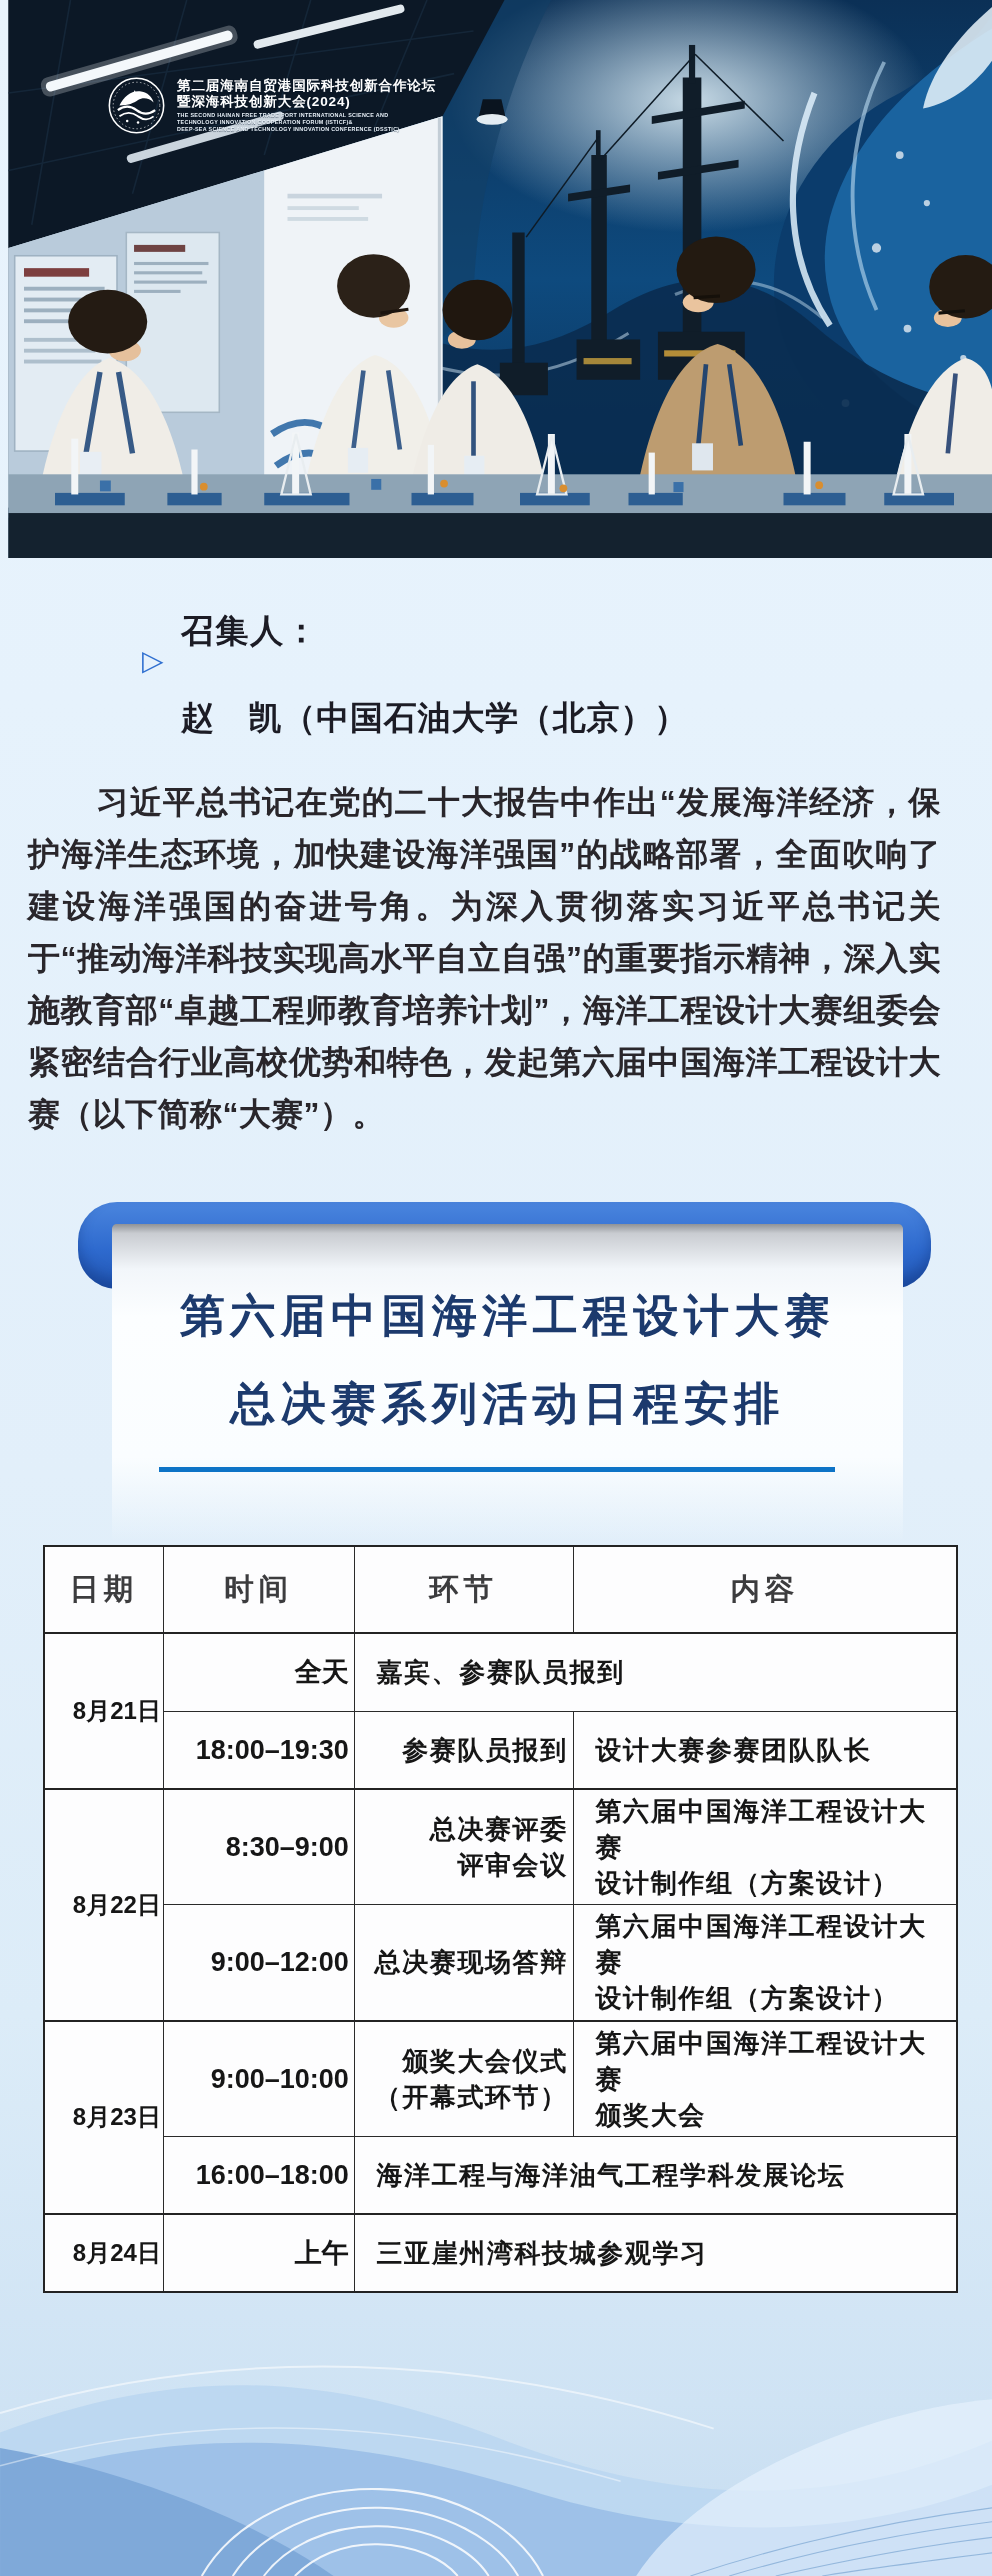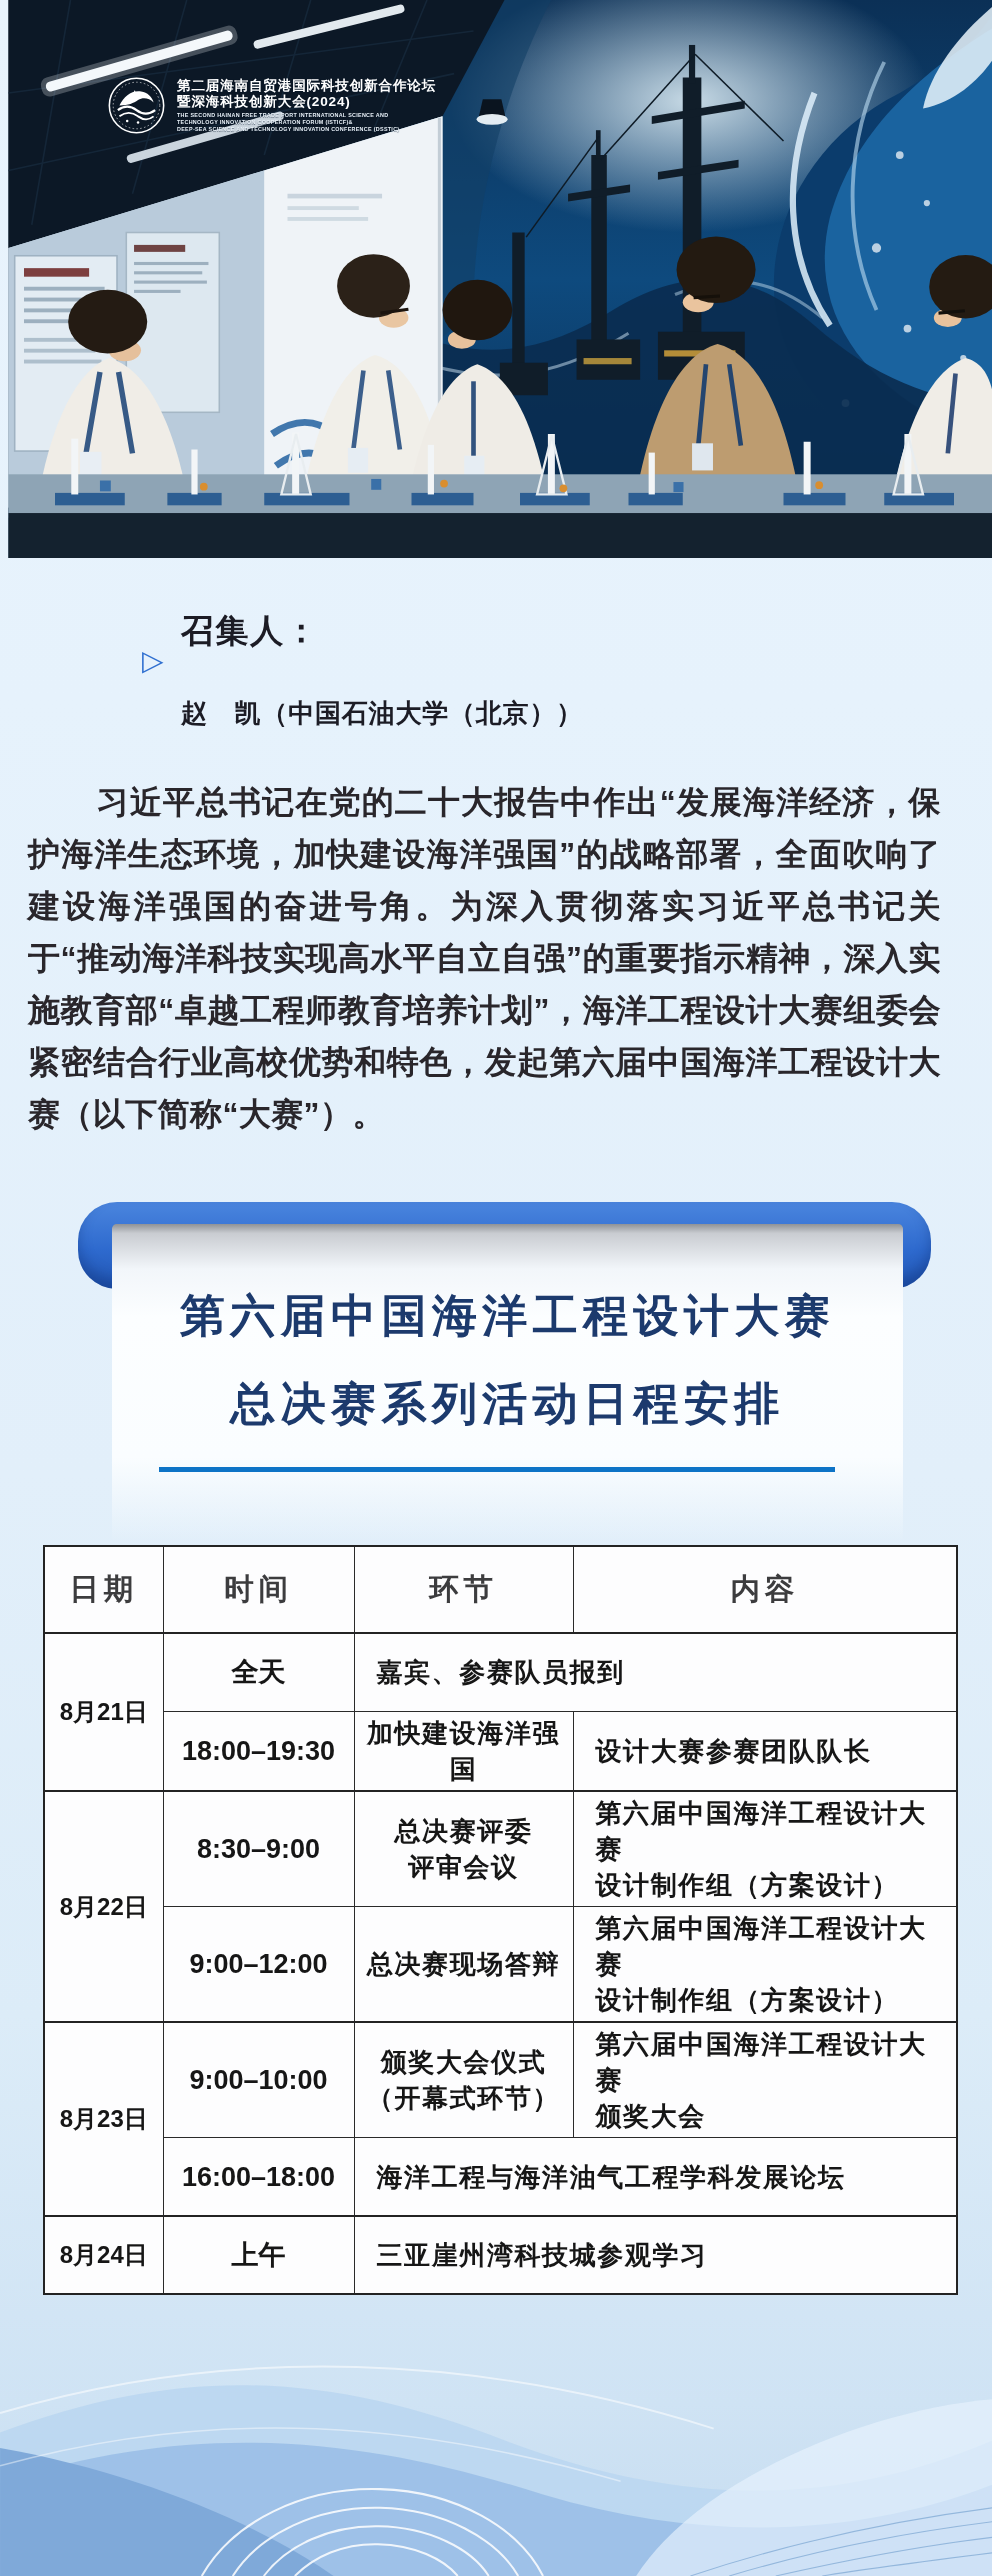--- a/index.html
+++ b/index.html
@@ -15,21 +15,21 @@
   .logo-text{margin-left:11px;color:#ffffff;padding-top:1.6px;}
   .logo-cn{font-size:13.6px;font-weight:bold;letter-spacing:0.8px;line-height:16.3px;white-space:nowrap;
            text-shadow:0 0.8px 1.6px rgba(0,20,40,.55);}
   .logo-en{font-size:5.4px;font-weight:bold;letter-spacing:0.3px;line-height:6.7px;color:#e9f1f8;white-space:nowrap;
            text-shadow:0 0.8px 0.8px rgba(0,20,40,.5);}
   .logo-en-block{margin-top:2.3px;}
 
   
   .convener-bullet{position:absolute;left:142px;top:644px;font-size:28px;color:#2f6fd0;font-weight:bold;}
   .convener-label{position:absolute;left:181px;top:609px;font-size:33px;font-weight:bold;color:#1c1c25;letter-spacing:1.6px;}
-  .convener-name{position:absolute;left:181px;top:696px;font-size:26px;font-weight:bold;color:#1c1c25;letter-spacing:0.8px;}
+  .convener-name{position:absolute;left:181px;top:696px;font-size:33px;font-weight:bold;color:#1c1c25;letter-spacing:0.8px;}
 
   
   .intro{position:absolute;left:28px;top:776px;width:913px;
          font-size:32px;font-weight:700;color:#29262b;line-height:52px;
          text-align:justify;text-indent:2.15em;letter-spacing:0.4px;margin:0;}
 
   
   .banner-pill{position:absolute;left:78px;top:1202px;width:853px;height:87px;border-radius:39px;
                background:linear-gradient(180deg,#4a85de 0%,#2e6ace 55%,#2257b4 100%);
                box-shadow:inset 0 -9.3px 12.4px rgba(12,45,115,.4);}
@@ -40,21 +40,21 @@
   .title-divider{position:absolute;left:159px;top:1467px;width:676px;height:5.4px;background:#0d73c6;}
 
   
   .schedule-wrap{position:absolute;left:43px;top:1545px;}
   table.schedule{border-collapse:collapse;table-layout:fixed;width:915px;background:#fdfdfe;
                  border:2.3px solid #232323;}
   table.schedule th,table.schedule td{border:1.6px solid #2a2a2a;text-align:center;vertical-align:middle;
                  white-space:pre-line;padding:3.1px 4.7px;}
   table.schedule thead th{height:79px;font-size:29.5px;font-weight:bold;color:#3c3c3e;letter-spacing:4.7px;
                  border-bottom:2.3px solid #232323;}
-  table.schedule td{font-size:26px;font-weight:700;color:#161616;line-height:36px;letter-spacing:1.6px;}
+  table.schedule td{font-size:26px;font-weight:700;color:#161616;line-height:36px;letter-spacing:1.6px;text-align:right;}
   table.schedule td.cell-date{font-size:24px;letter-spacing:0;padding:3.1px 1.6px;}
   table.schedule td.cell-time{font-size:27px;letter-spacing:0;}
   table.schedule td.al-left{text-align:left;padding-left:22px;}
   table.schedule tr.group td{border-top:2.3px solid #232323;}
 
   
   .bottom-waves{position:absolute;left:0;top:2289px;width:993px;height:287px;}
 </style>
 </head>
 <body>
@@ -299,21 +299,21 @@
           </tr>
         </thead>
       <tbody>
           <tr style="height: 78px;">
             <td rowspan="2" class="cell-date">8月21日</td>
             <td class="cell-time">全天</td>
             <td colspan="2" class="cell-step al-left">嘉宾、参赛队员报到</td>
           </tr>
           <tr style="height: 78px;">
             <td class="cell-time">18:00–19:30</td>
-            <td class="cell-step">加快建设海洋强国</td>
+            <td class="cell-step">参赛队员报到</td>
             <td class="cell-content al-left">设计大赛参赛团队队长</td>
           </tr>
           <tr class="group" style="height: 109px;">
             <td rowspan="2" class="cell-date">8月22日</td>
             <td class="cell-time">8:30–9:00</td>
             <td class="cell-step">总决赛评委
 评审会议</td>
             <td class="cell-content al-left">第六届中国海洋工程设计大赛
 设计制作组（方案设计）</td>
           </tr>

